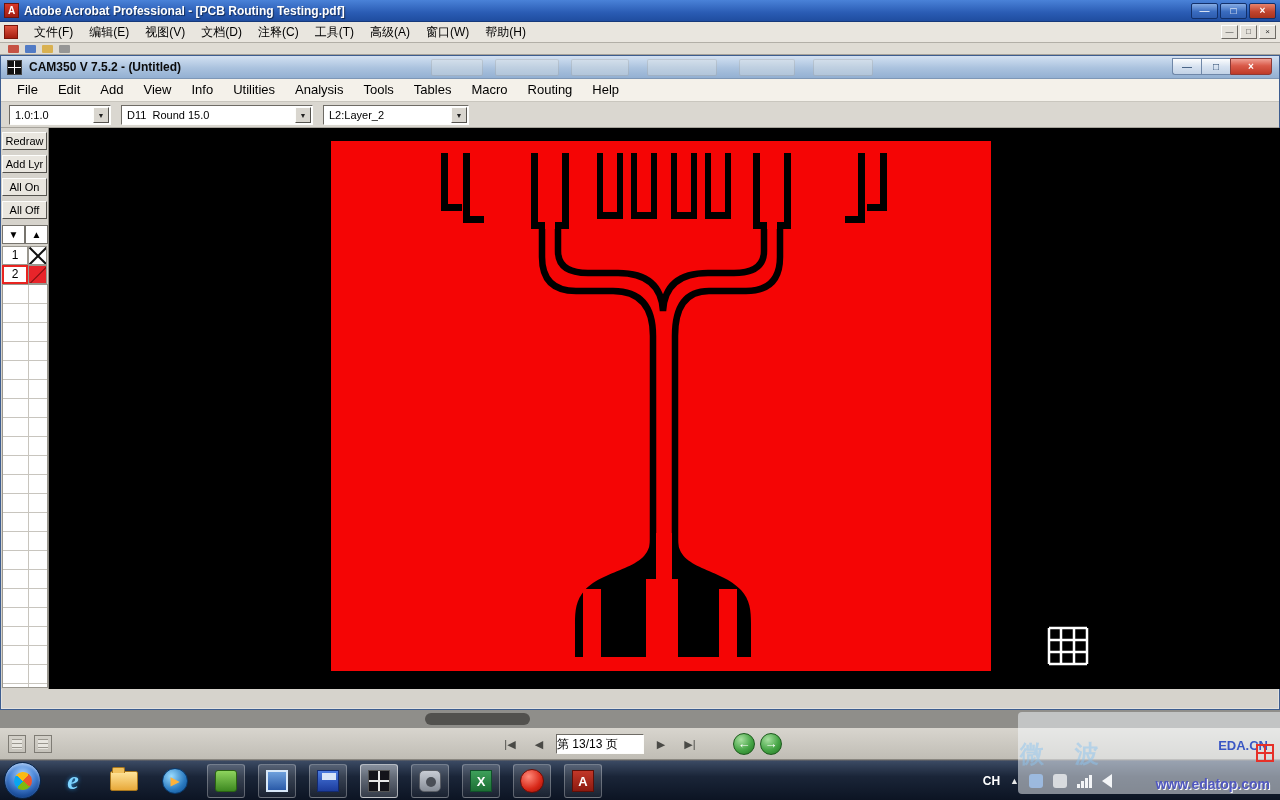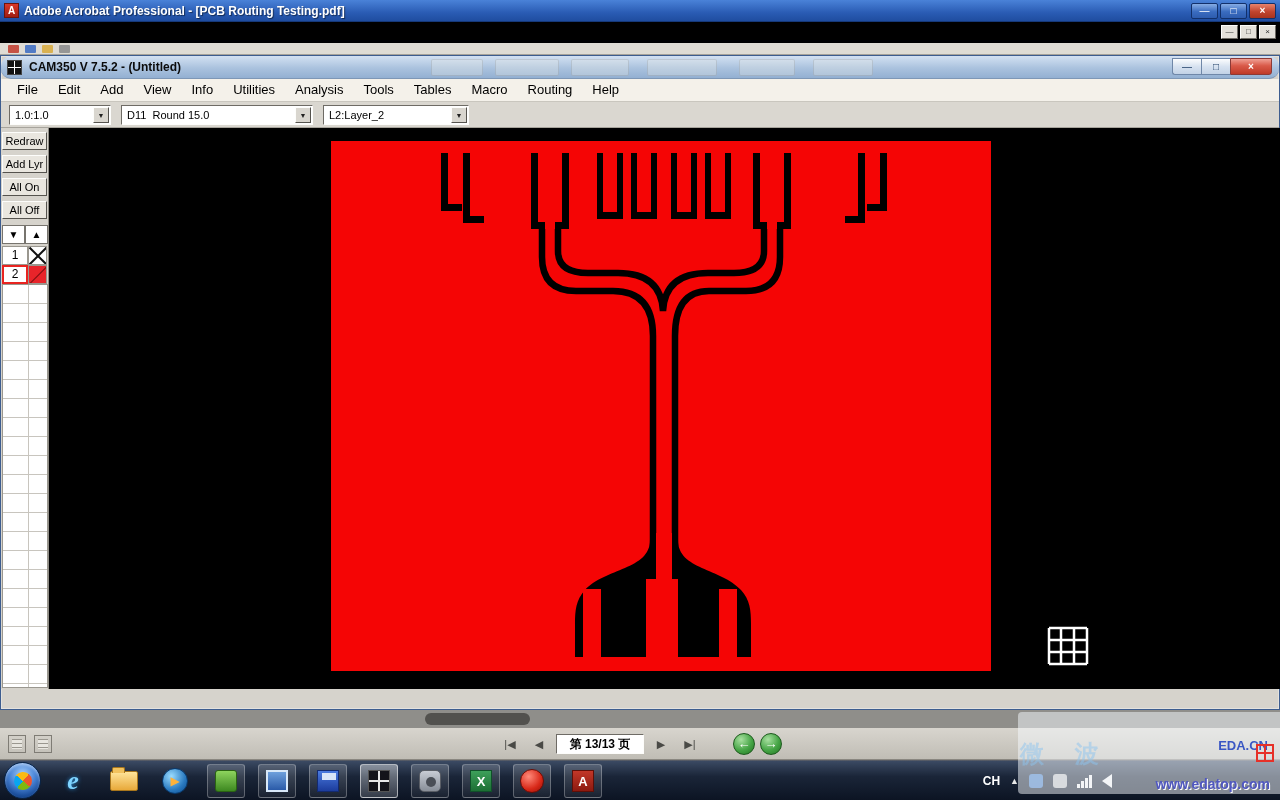--- a/index.html
+++ b/index.html
@@ -44,21 +44,21 @@
 
   
   .cam-window {
     left:0; top:55px; width:1280px; height:655px;
     border:1px solid #3d5d8f; box-shadow:inset 0 0 0 1px rgba(255,255,255,.35);
     background:#d6d3cc;
   }
   .cam-titlebar {
     left:0; top:0; width:100%; height:23px;
     background:linear-gradient(180deg,#d3e1f2,#aac2de 55%,#93b0d2);
-    border-bottom:1px solid #7e97b6; overflow:hidden;border-radius:10px;
+    border-bottom:1px solid #7e97b6; overflow:hidden;
   }
   .cam-appicon { position:absolute; left:6px; top:4px; width:15px; height:15px; background:#111; border:1px solid #444;
     background-image:linear-gradient(#fff,#fff),linear-gradient(#fff,#fff);
     background-size:100% 1px,1px 100%; background-position:center,center; background-repeat:no-repeat; }
   .cam-title { position:absolute; left:28px; top:4px; font-size:12px; font-weight:bold; color:#0b0b0b; }
   .ghost { position:absolute; top:3px; height:17px; background:rgba(242,239,230,.5);
     border:1px solid rgba(110,110,110,.35); border-radius:2px; opacity:.55; }
   .aerobtns { position:absolute; right:7px; top:2px; display:flex; }
   .aerobtn { width:29px; height:17px; border:1px solid #6f87a8; border-right-width:0;
     background:linear-gradient(#fcfdfe,#d7e2f0 50%,#c2d2e6); color:#1c3c64; font-size:10px;
@@ -114,21 +114,21 @@
   .ac-midstrip { left:0; top:710px; width:1280px; height:18px; background:#8f8e8a; }
   .scroll-blob { position:absolute; left:425px; top:3px; width:105px; height:12px; background:#52514e; border-radius:6px; }
   .ac-navbar { left:0; top:728px; width:1280px; height:32px;
     background:linear-gradient(180deg,#d8d5ce,#c0bdb5); border-bottom:1px solid #8a8780;
     display:flex; align-items:center; }
   .panel-ic { width:18px; height:18px; background:#e8e6e0; border:1px solid #7f7c75; margin-left:8px;
     background-image:repeating-linear-gradient(to bottom, transparent 0 3px, #9a978f 3px 4px); background-clip:content-box; padding:3px; }
   .navcluster { position:absolute; left:50%; top:4px; transform:translateX(-50%); display:flex; align-items:center; gap:5px; }
   .navbtn { min-width:24px; height:23px; background:transparent; border:1px solid transparent; color:#4a4a46;
     font-size:11px; text-align:center; line-height:22px; padding:0 2px; }
-  .pagebox { width:88px; height:20px; text-align:center; line-height:18px; font-size:12px;font-weight:bold; }
+  .pagebox { width:88px; height:20px; line-height:18px; font-size:12px; }
   .greenbtn { width:22px; height:22px; border-radius:50%; border:1px solid #1d5a1d;
     background:radial-gradient(circle at 35% 28%, #a8e0a0, #46a546 55%, #207520);
     color:#fff; font-weight:bold; font-size:13px; text-align:center; line-height:20px; }
   .greenbtn.first { margin-left:26px; }
 
   
   .taskbar { left:0; top:760px; width:1280px; height:40px;
     background:linear-gradient(180deg,#3b4a63,#1a2538 40%,#0c1423);
     border-top:1px solid rgba(255,255,255,.3); display:flex; align-items:center; gap:13px; padding-left:4px; }
   .orb { width:37px; height:37px; border-radius:50%; position:relative; flex:0 0 auto;
@@ -186,20 +186,32 @@
   <div class="abs ac-titlebar">
     <div class="ac-appicon">A</div>
     <span class="ac-title">Adobe Acrobat Professional - [PCB Routing Testing.pdf]</span>
     <div class="winbtns">
       <div class="winbtn">—</div>
       <div class="winbtn">□</div>
       <div class="winbtn close">×</div>
     </div>
   </div>
 
+  <div class="abs ac-menubar">
+    <div class="ac-docicon"></div>
+    <span class="ac-menuitem">文件(F)</span>
+    <span class="ac-menuitem">编辑(E)</span>
+    <span class="ac-menuitem">视图(V)</span>
+    <span class="ac-menuitem">文档(D)</span>
+    <span class="ac-menuitem">注释(C)</span>
+    <span class="ac-menuitem">工具(T)</span>
+    <span class="ac-menuitem">高级(A)</span>
+    <span class="ac-menuitem">窗口(W)</span>
+    <span class="ac-menuitem">帮助(H)</span>
+  </div>
   <div class="ac-childbtns">
     <div class="minibtn">—</div>
     <div class="minibtn">□</div>
     <div class="minibtn">×</div>
   </div>
 
   <div class="abs ac-toolstrip">
     <div class="strip-chip" style="background:#c23a2a"></div>
     <div class="strip-chip" style="background:#3a6ac2"></div>
     <div class="strip-chip" style="background:#d8a93a"></div>

